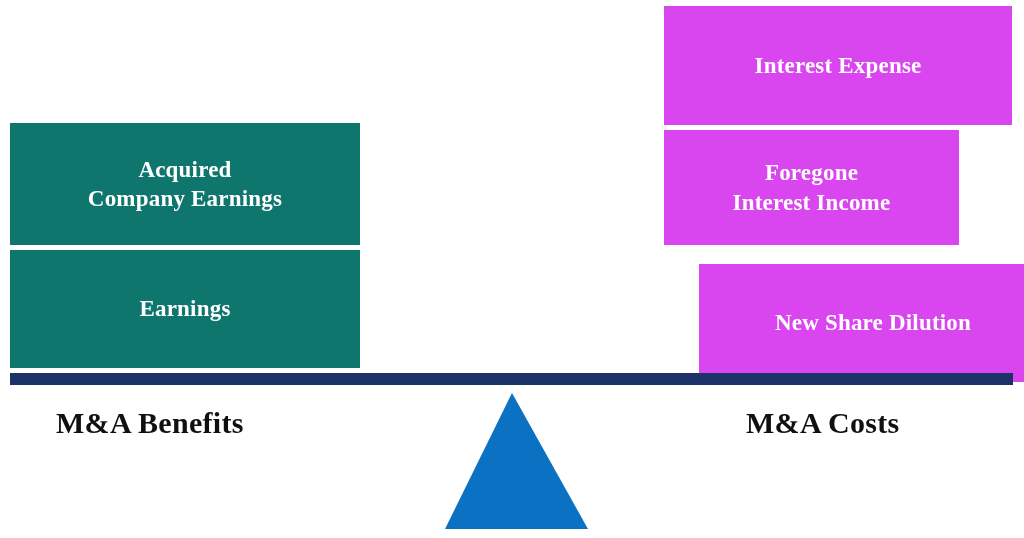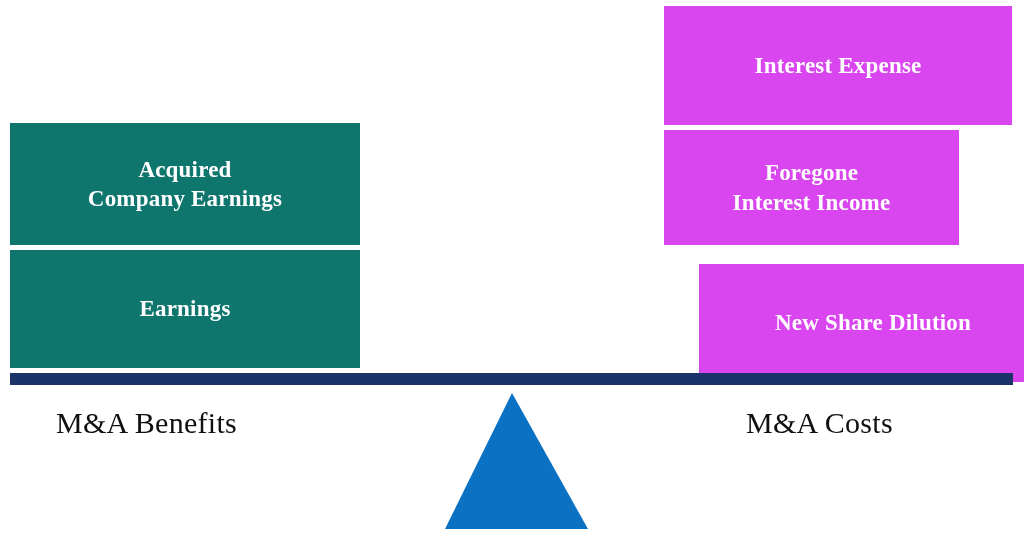--- a/index.html
+++ b/index.html
@@ -68,21 +68,21 @@
     left: 440px;
     top: 388px;
     width: 152px;
     height: 146px;
   }
 
   
   .side-caption {
     position: absolute;
     color: #101010;
-    font-weight: normal;
+    font-weight: bold;
     font-size: 30px;
     letter-spacing: 0.3px;
     white-space: nowrap;
   }
   #caption-benefits { left: 56px;  top: 406px; }
   #caption-costs    { left: 746px; top: 406px; }
 </style>
 </head>
 <body>
 

